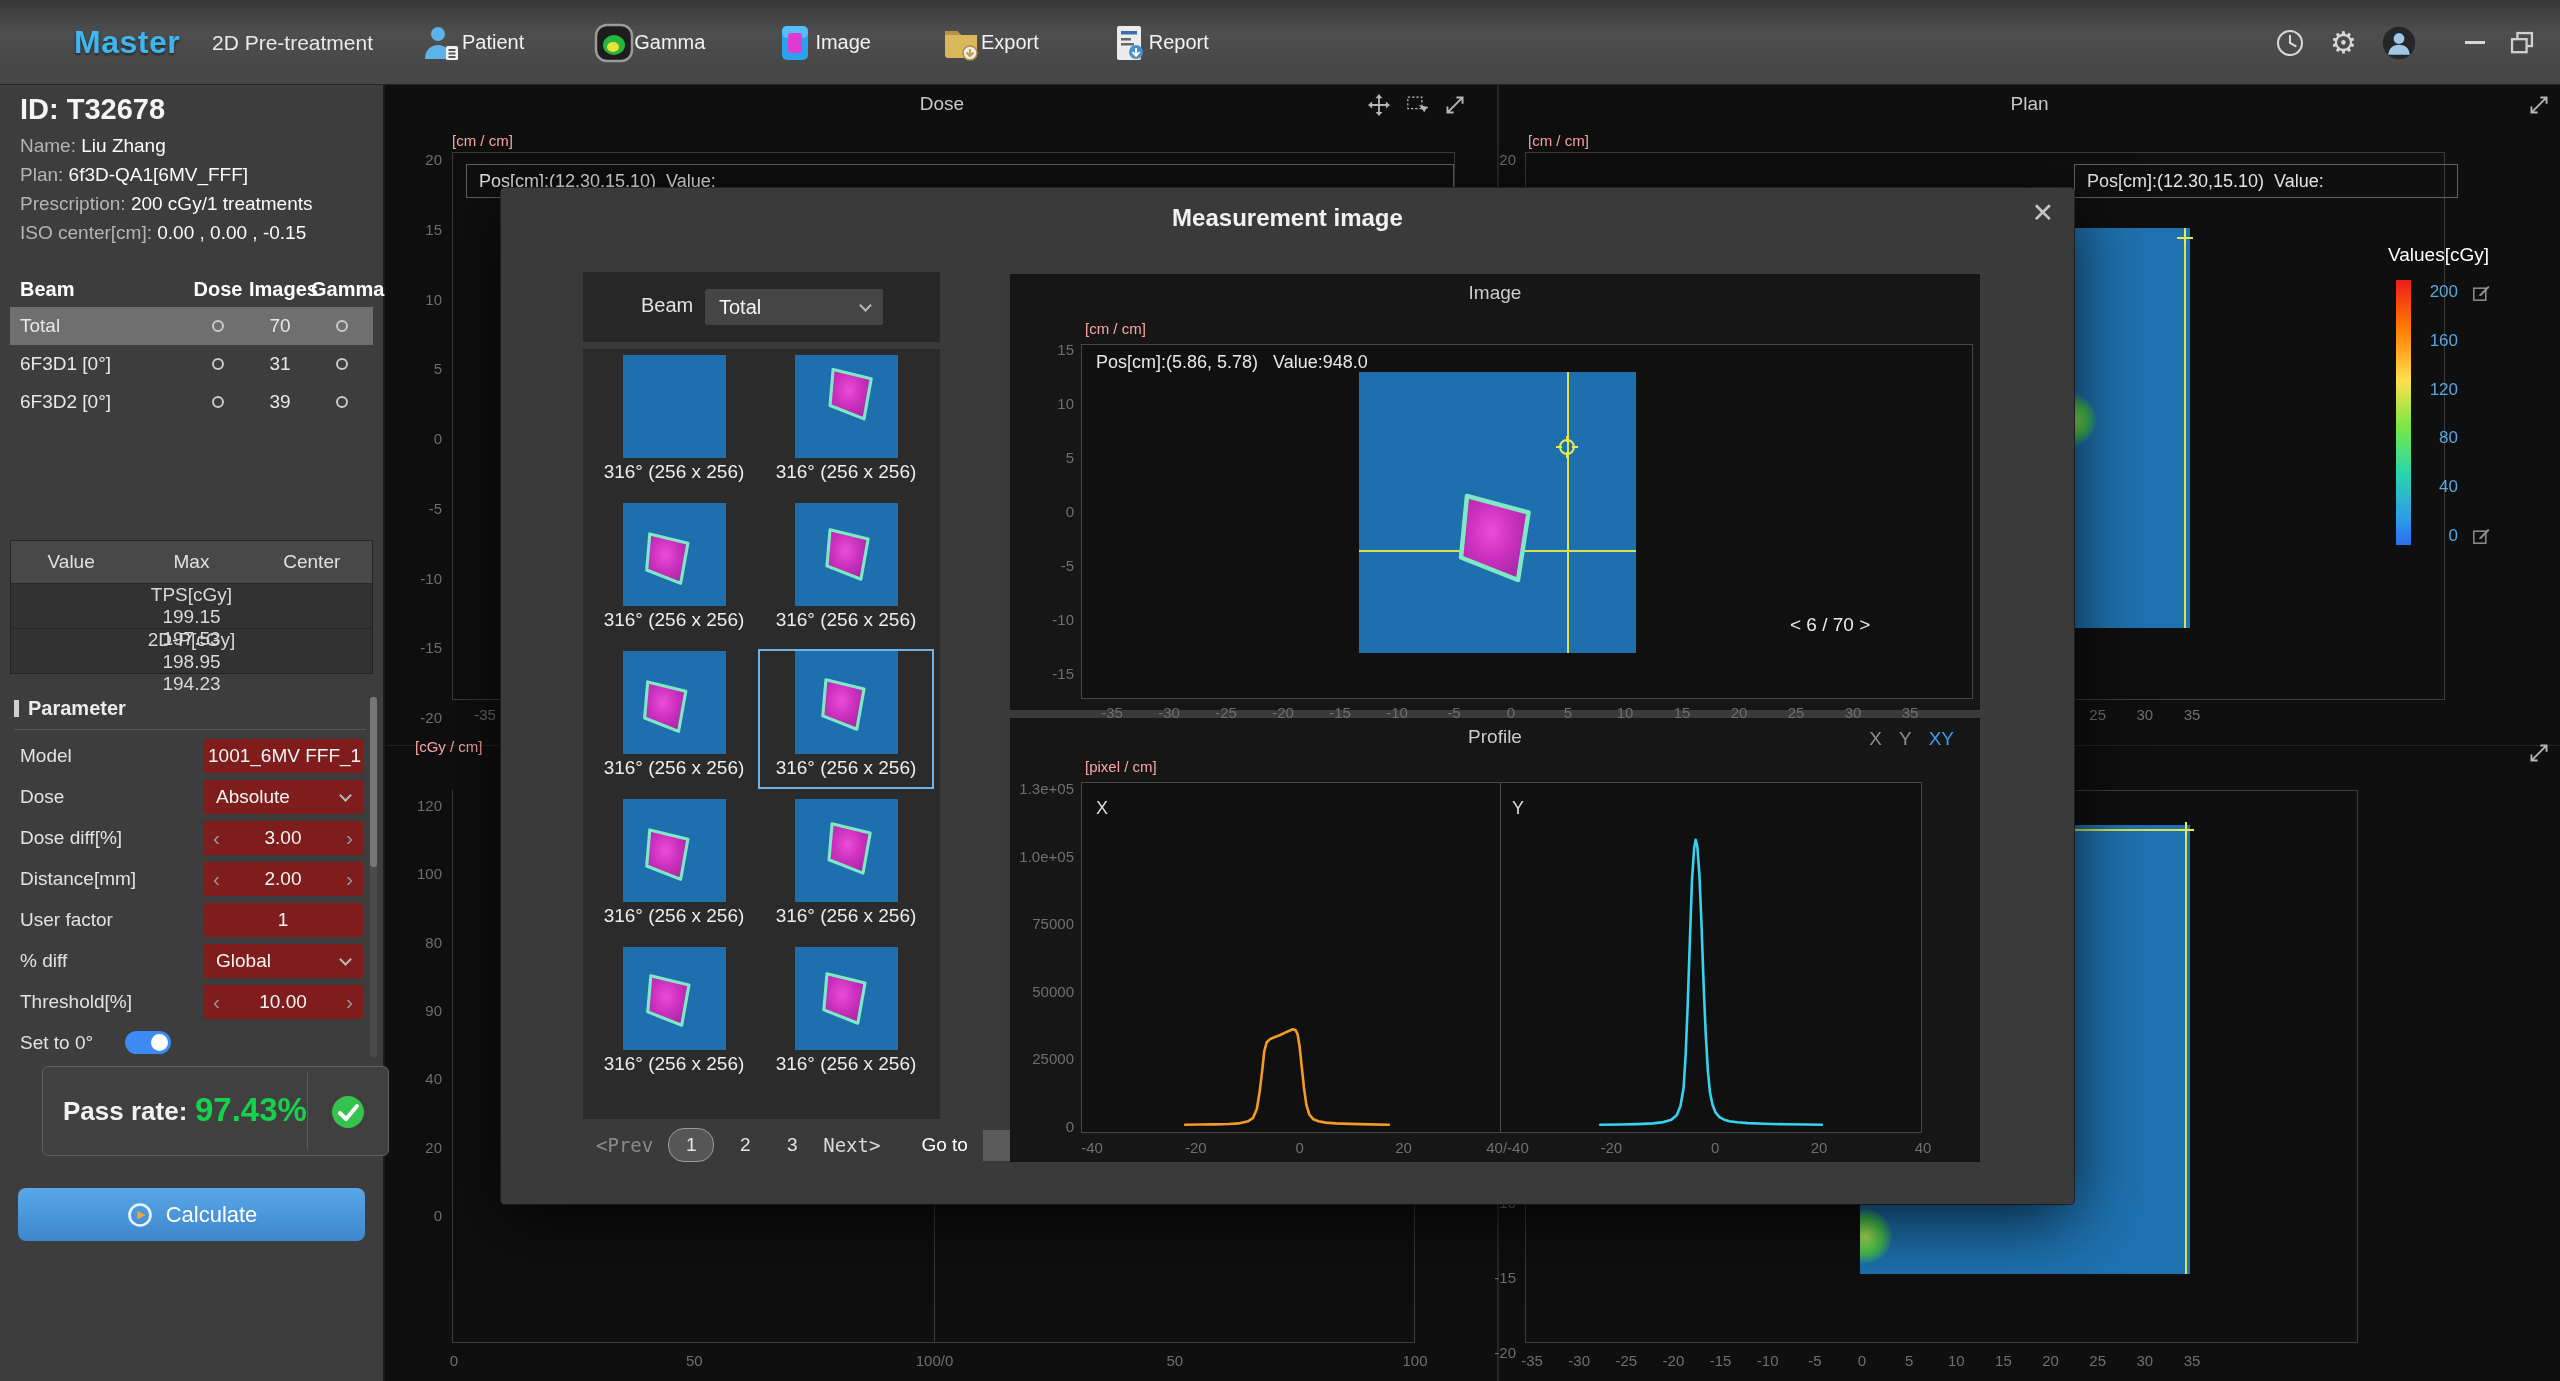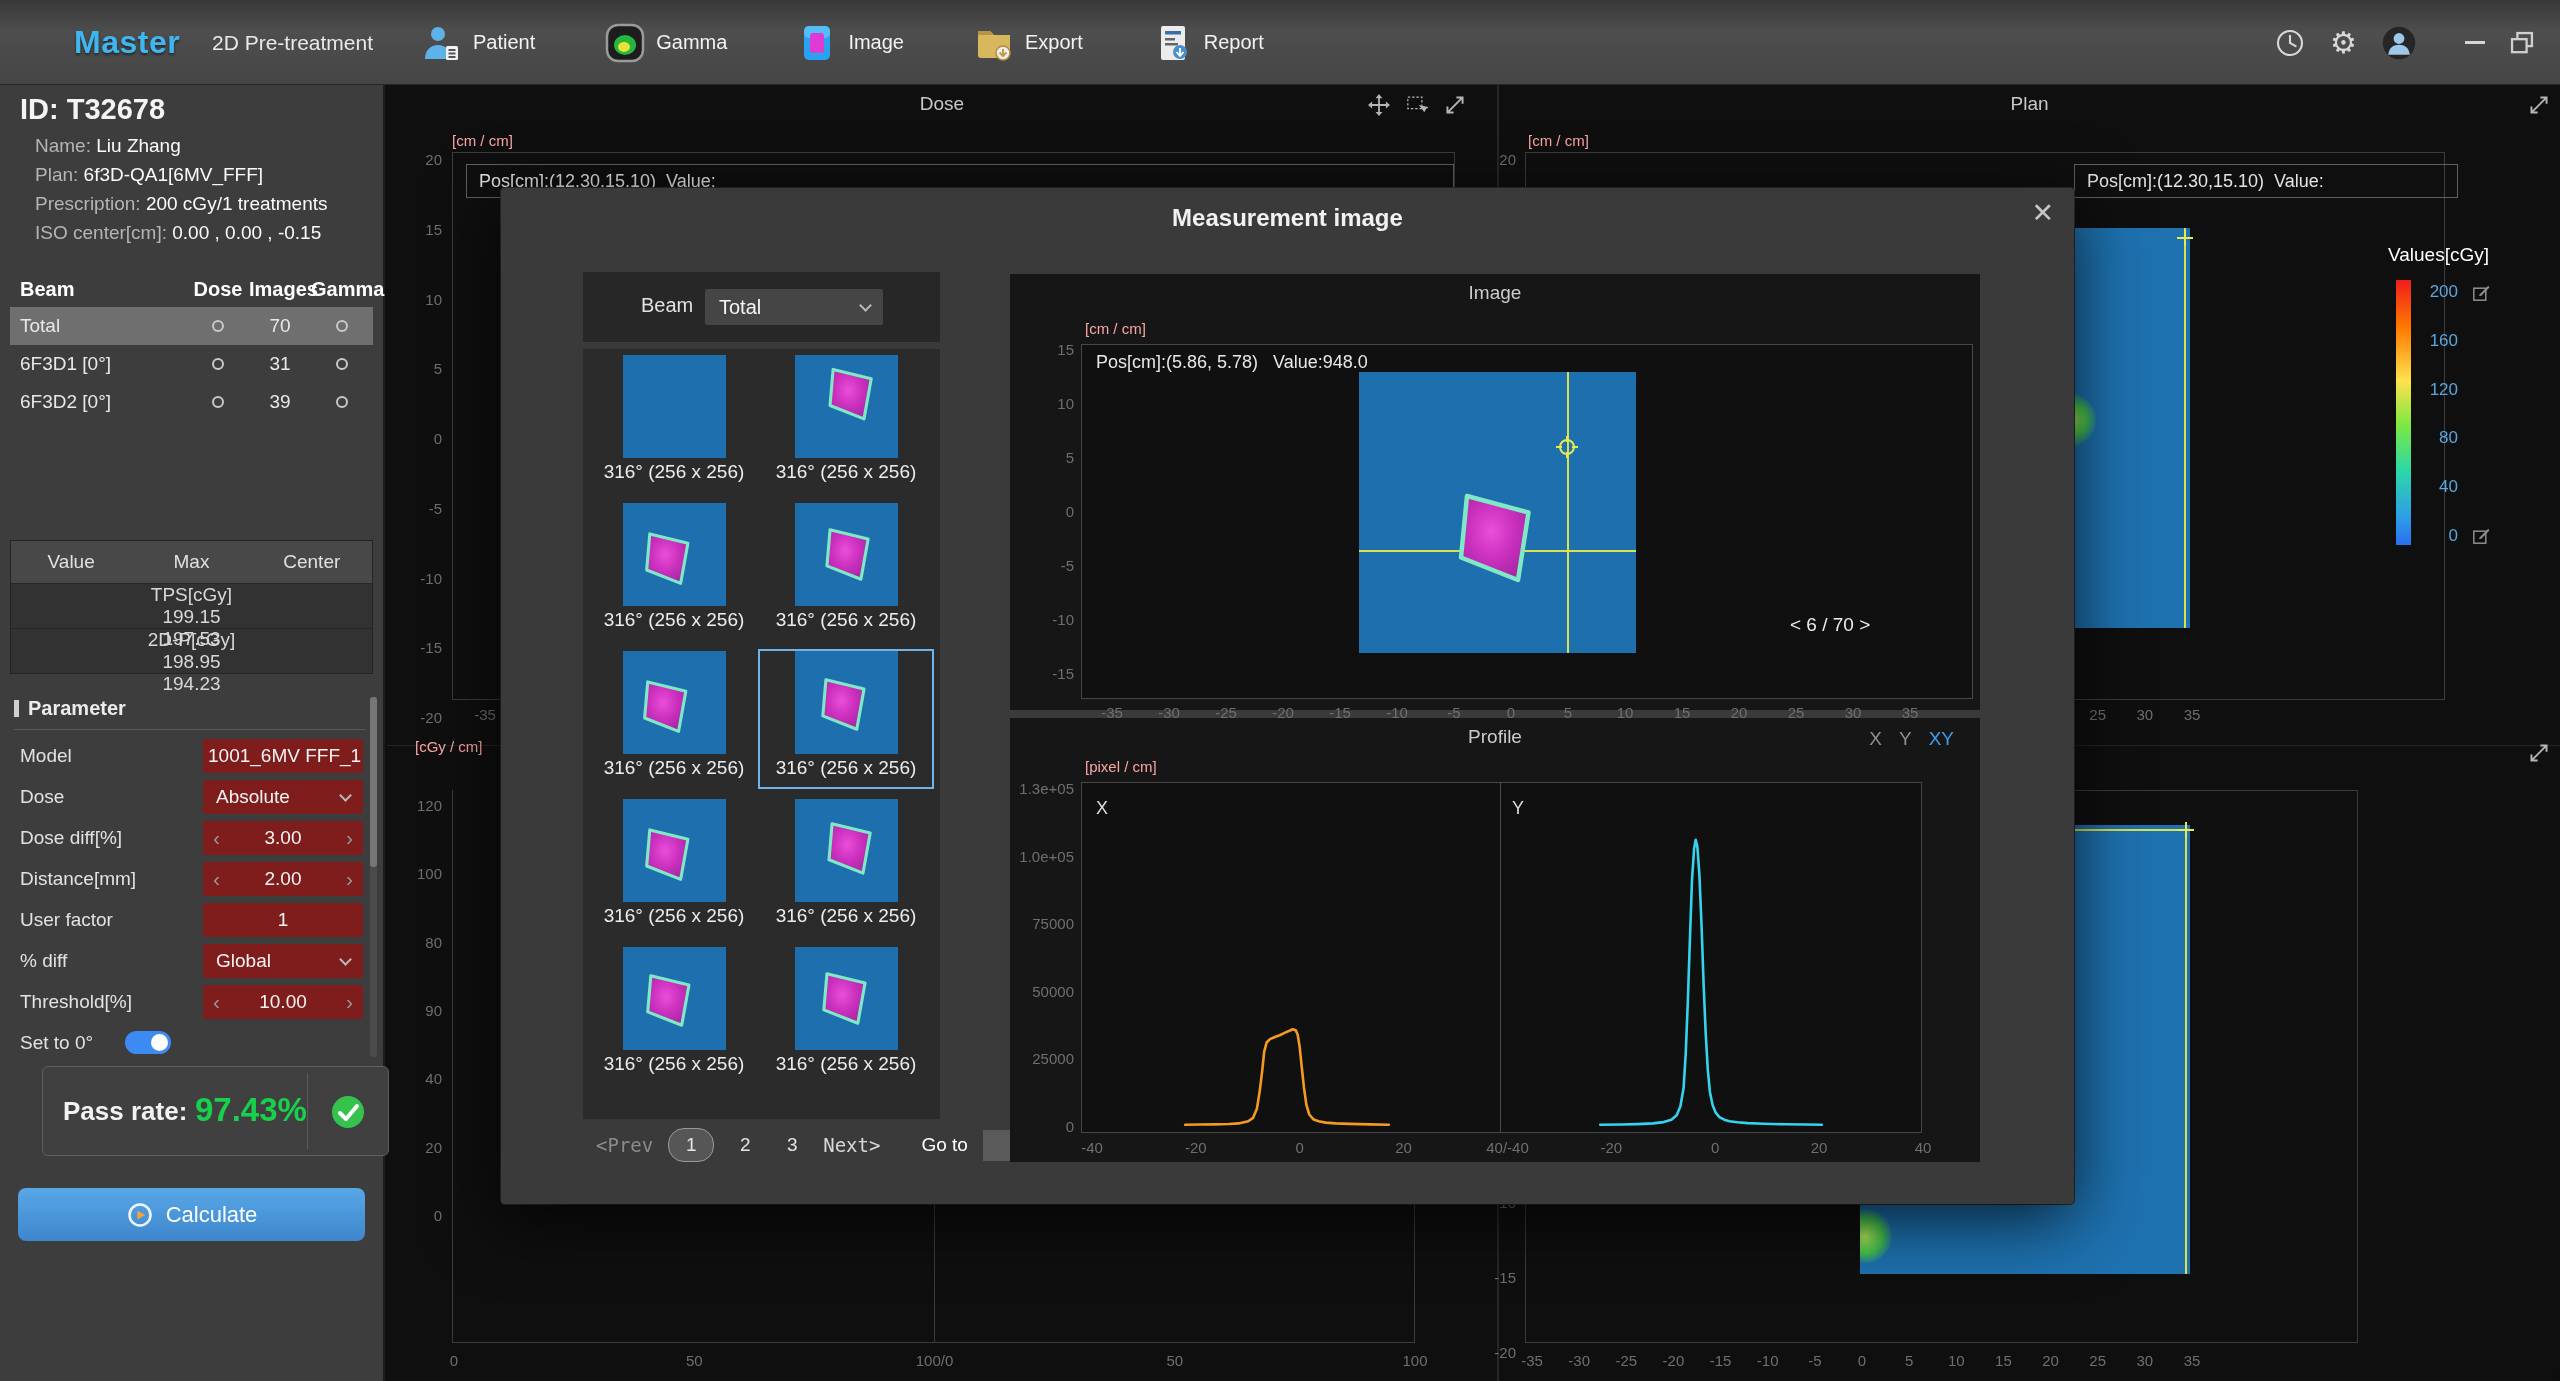--- a/index.html
+++ b/index.html
@@ -9,33 +9,33 @@
 
   
   #topbar { position:absolute; left:0; top:0; width:2560px; height:85px;
     background:linear-gradient(180deg,#383838 0%,#4e4e4e 38%,#454545 100%);
     border-bottom:1px solid #262626; }
   #logo { position:absolute; left:74px; top:0; height:85px; display:flex; align-items:center;
     font-size:32px; font-weight:bold; color:#3fb6f0; text-shadow:0 2px 3px rgba(0,0,0,.5); letter-spacing:.5px;}
   #logo-sub { position:absolute; left:212px; top:0; height:85px; display:flex; align-items:center;
     font-size:21px; color:#e9e9e9; }
   #toolbar { position:absolute; left:422px; top:0; height:85px; display:flex; align-items:center; gap:70px; }
-  .tool { display:flex; align-items:center; gap:11px; cursor:default; }
+  .tool { display:flex; align-items:center; cursor:default; }
   .ticon svg { width:40px; height:40px; display:block; }
   .tlbl { font-size:20px; color:#f2f2f2; }
   #win-icons { position:absolute; left:2274px; top:0; height:85px; display:flex; align-items:center; gap:24px; }
   #win-icons svg { display:block; }
   .wicon { display:flex; align-items:center; justify-content:center; }
   #min-btn i { display:block; width:20px; height:3px; background:#d6d6d6; }
 
   
   #sidebar { position:absolute; left:0; top:85px; width:385px; height:1296px;
     background:#3d3d3d; border-right:2px solid #1c1c1c; }
   #sid-id { position:absolute; left:20px; top:8px; font-size:29px; font-weight:bold; color:#f4f4f4; }
-  #sid-info { position:absolute; left:35px; top:46px; width:350px; }
+  #sid-info { position:absolute; left:20px; top:46px; width:350px; }
   .inf-row { line-height:29px; font-size:19px; white-space:nowrap; }
   .inf-lbl { color:#b5b5b5; } .inf-val { color:#fbfbfb; }
 
   #beam-table { position:absolute; left:10px; top:186px; width:363px; }
   #beam-head { display:flex; height:36px; align-items:center; font-size:20px; font-weight:bold; color:#fff; }
   .beam-row { display:flex; height:38px; align-items:center; font-size:19px; color:#e8e8e8; }
   .beam-row.sel { background:#6f6f6f; }
   .c-name { flex:1; padding-left:10px; }
   .c-dose,.c-img,.c-gam { width:62px; text-align:center; }
   .ring { display:inline-block; width:12px; height:12px; border:2px solid #c9c9c9; border-radius:50%; }

